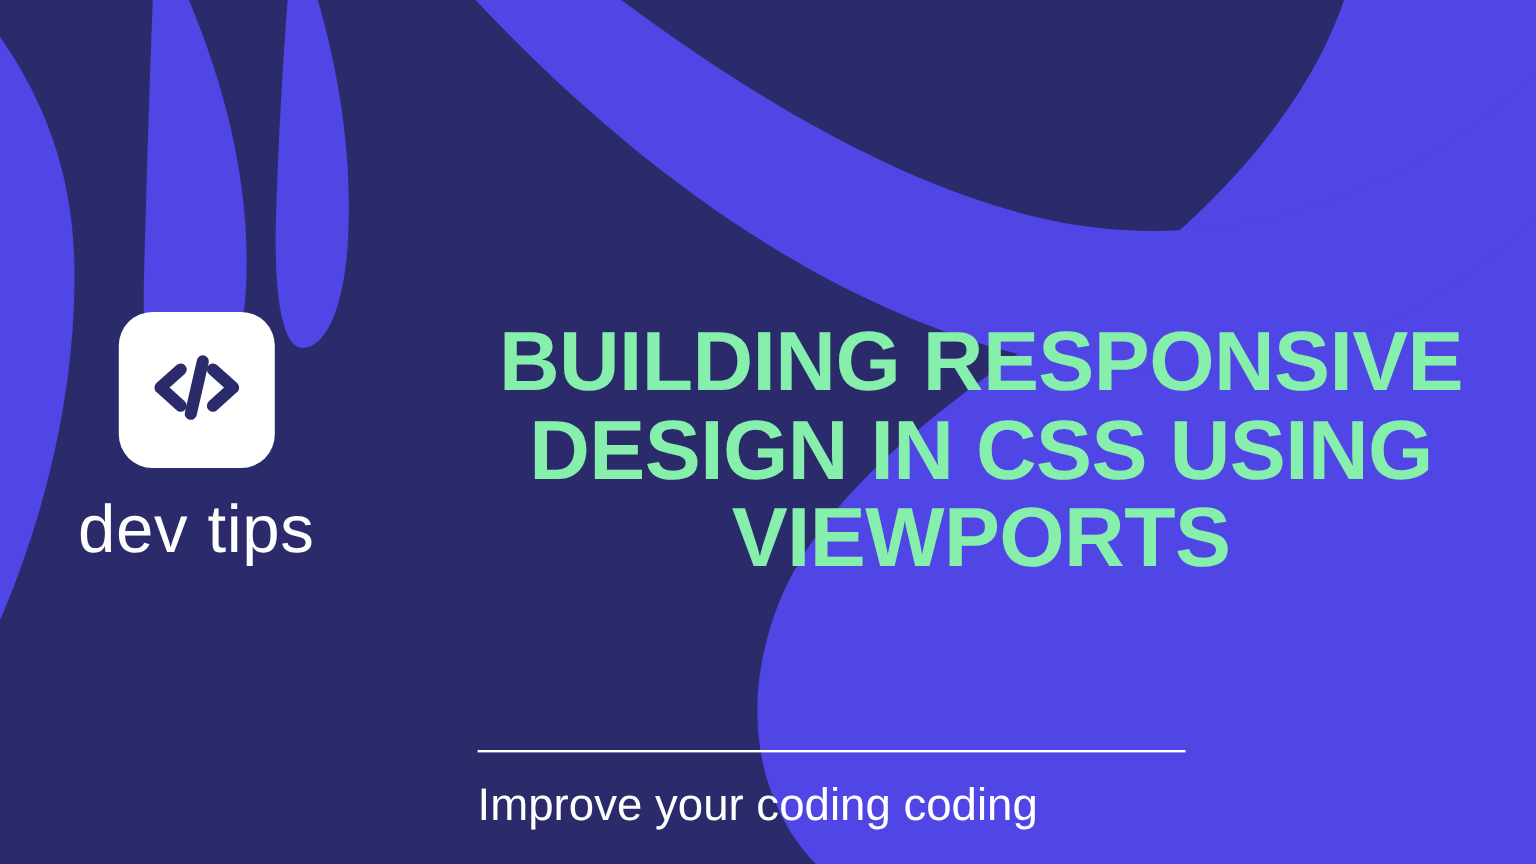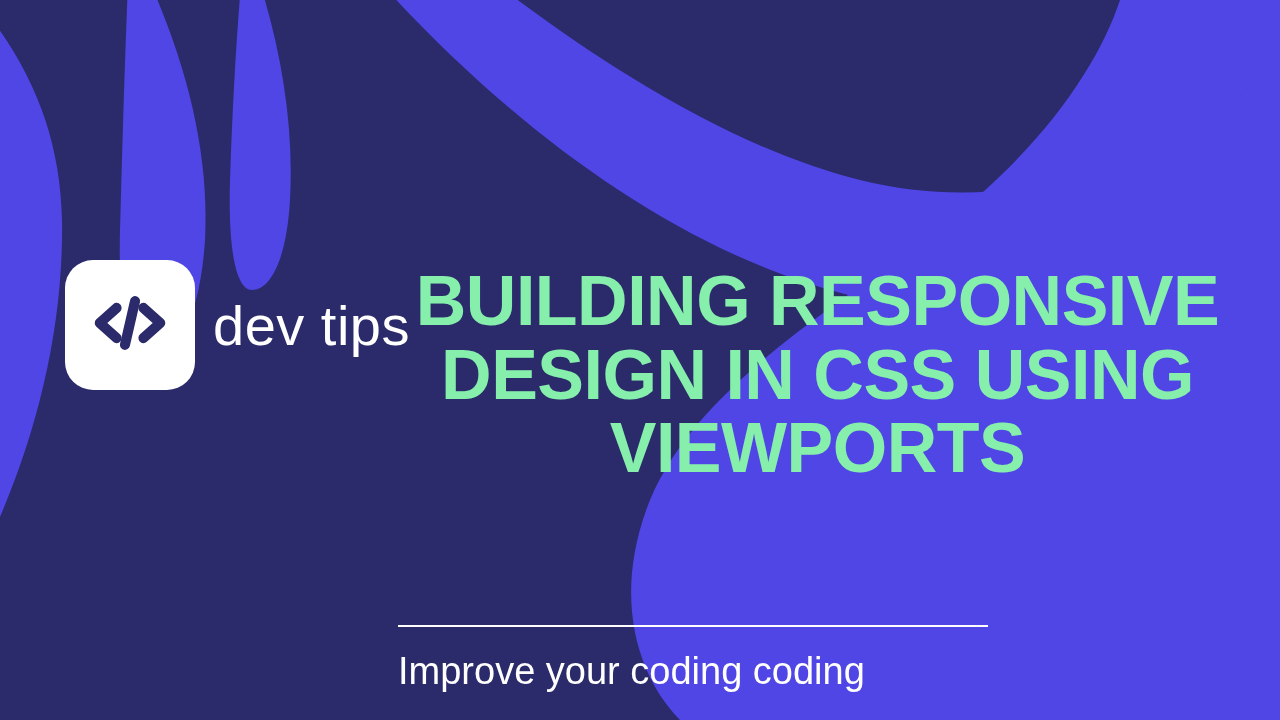--- a/index.html
+++ b/index.html
@@ -18,20 +18,21 @@
   .content {
     position: absolute;
     inset: 0;
     z-index: 10;
   }
   .logo-block {
     position: absolute;
     left: 65px;
     top: 260px;
     display: flex;
+    flex-direction: column;
     align-items: center;
     gap: 18px;
   }
   .logo-square {
     width: 130px;
     height: 130px;
     background: #ffffff;
     border-radius: 28px;
     display: flex;
     align-items: center;

